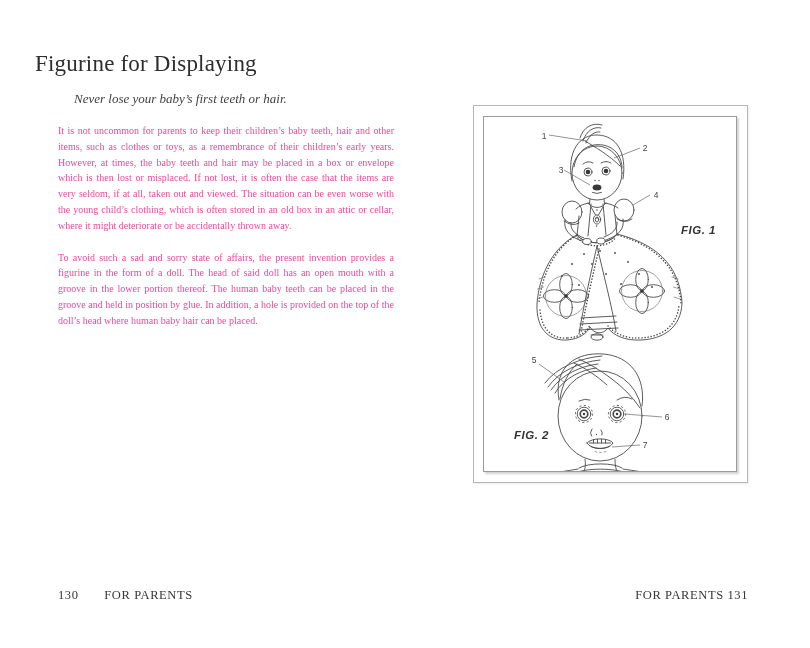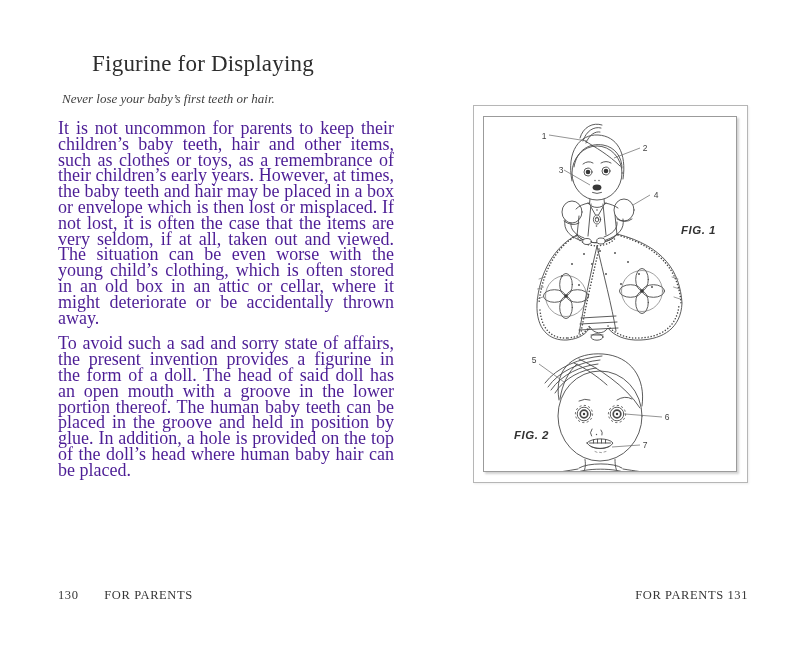--- a/index.html
+++ b/index.html
@@ -5,28 +5,28 @@
   html,body{margin:0;padding:0;}
   body{
     width:810px;height:648px;background:#ffffff;position:relative;overflow:hidden;
     font-family:"Liberation Serif", serif;
   }
   .spread{position:absolute;inset:0;}
 
   
   .text-col{position:absolute;left:58px;top:50px;width:336px;color:#3d3d3d;}
   .title{
-    margin:0 0 13px 0;text-align:center;transform:translateX(-23px);
+    margin:0 0 13px 0;text-align:left;transform:translateX(-23px);
     font-size:23px;line-height:28px;font-weight:400;color:#2d2d2d;letter-spacing:0.2px;
   }
   .tagline{
-    margin:0 0 14px 4px;font-style:italic;font-size:13px;line-height:16px;color:#414141;
+    margin:0 0 14px 16px;font-style:italic;font-size:13px;line-height:16px;color:#414141;
   }
   .body-p{
-    margin:8px 0 10px 0;font-size:18px;line-height:15.8px;text-align:justify;color:#4c1d95;
+    margin:16px 0 10px 0;font-size:10px;line-height:15.8px;text-align:justify;color:#ec4899;
   }
 
   
   .footer{position:absolute;top:588px;font-size:12.5px;letter-spacing:0.6px;color:#363636;}
   .footer-left{left:58px;}
   .footer-right{right:62px;}
   .footer .gap-l{margin-left:22px;}
   .footer .gap-r{}
 
   

